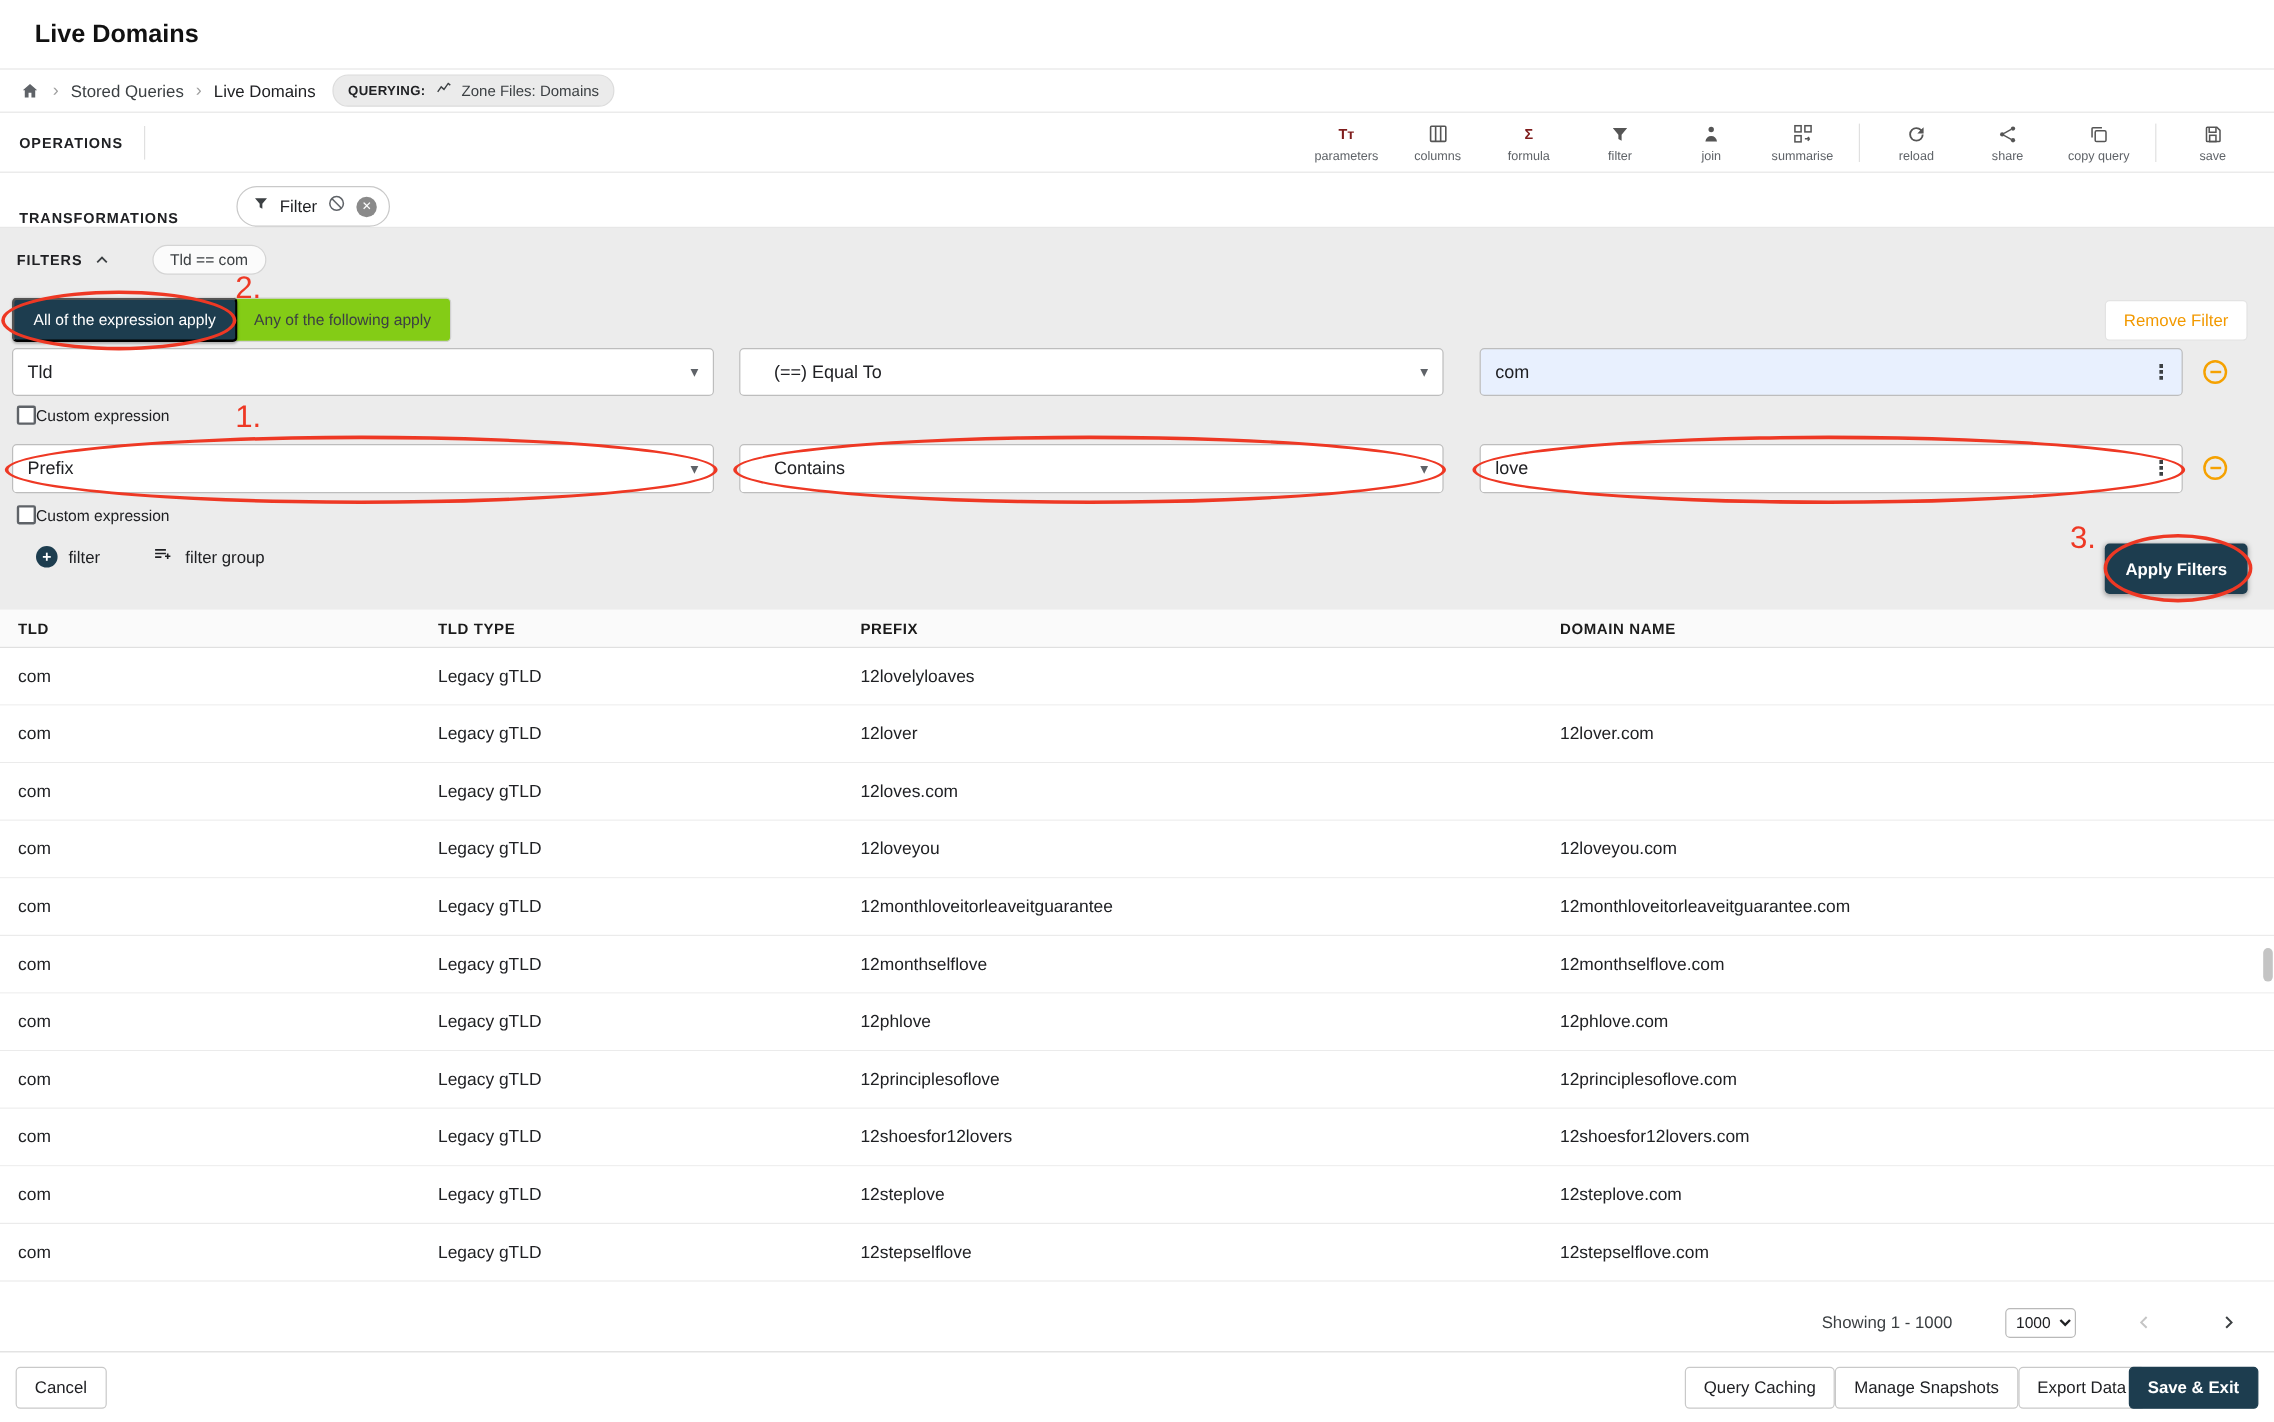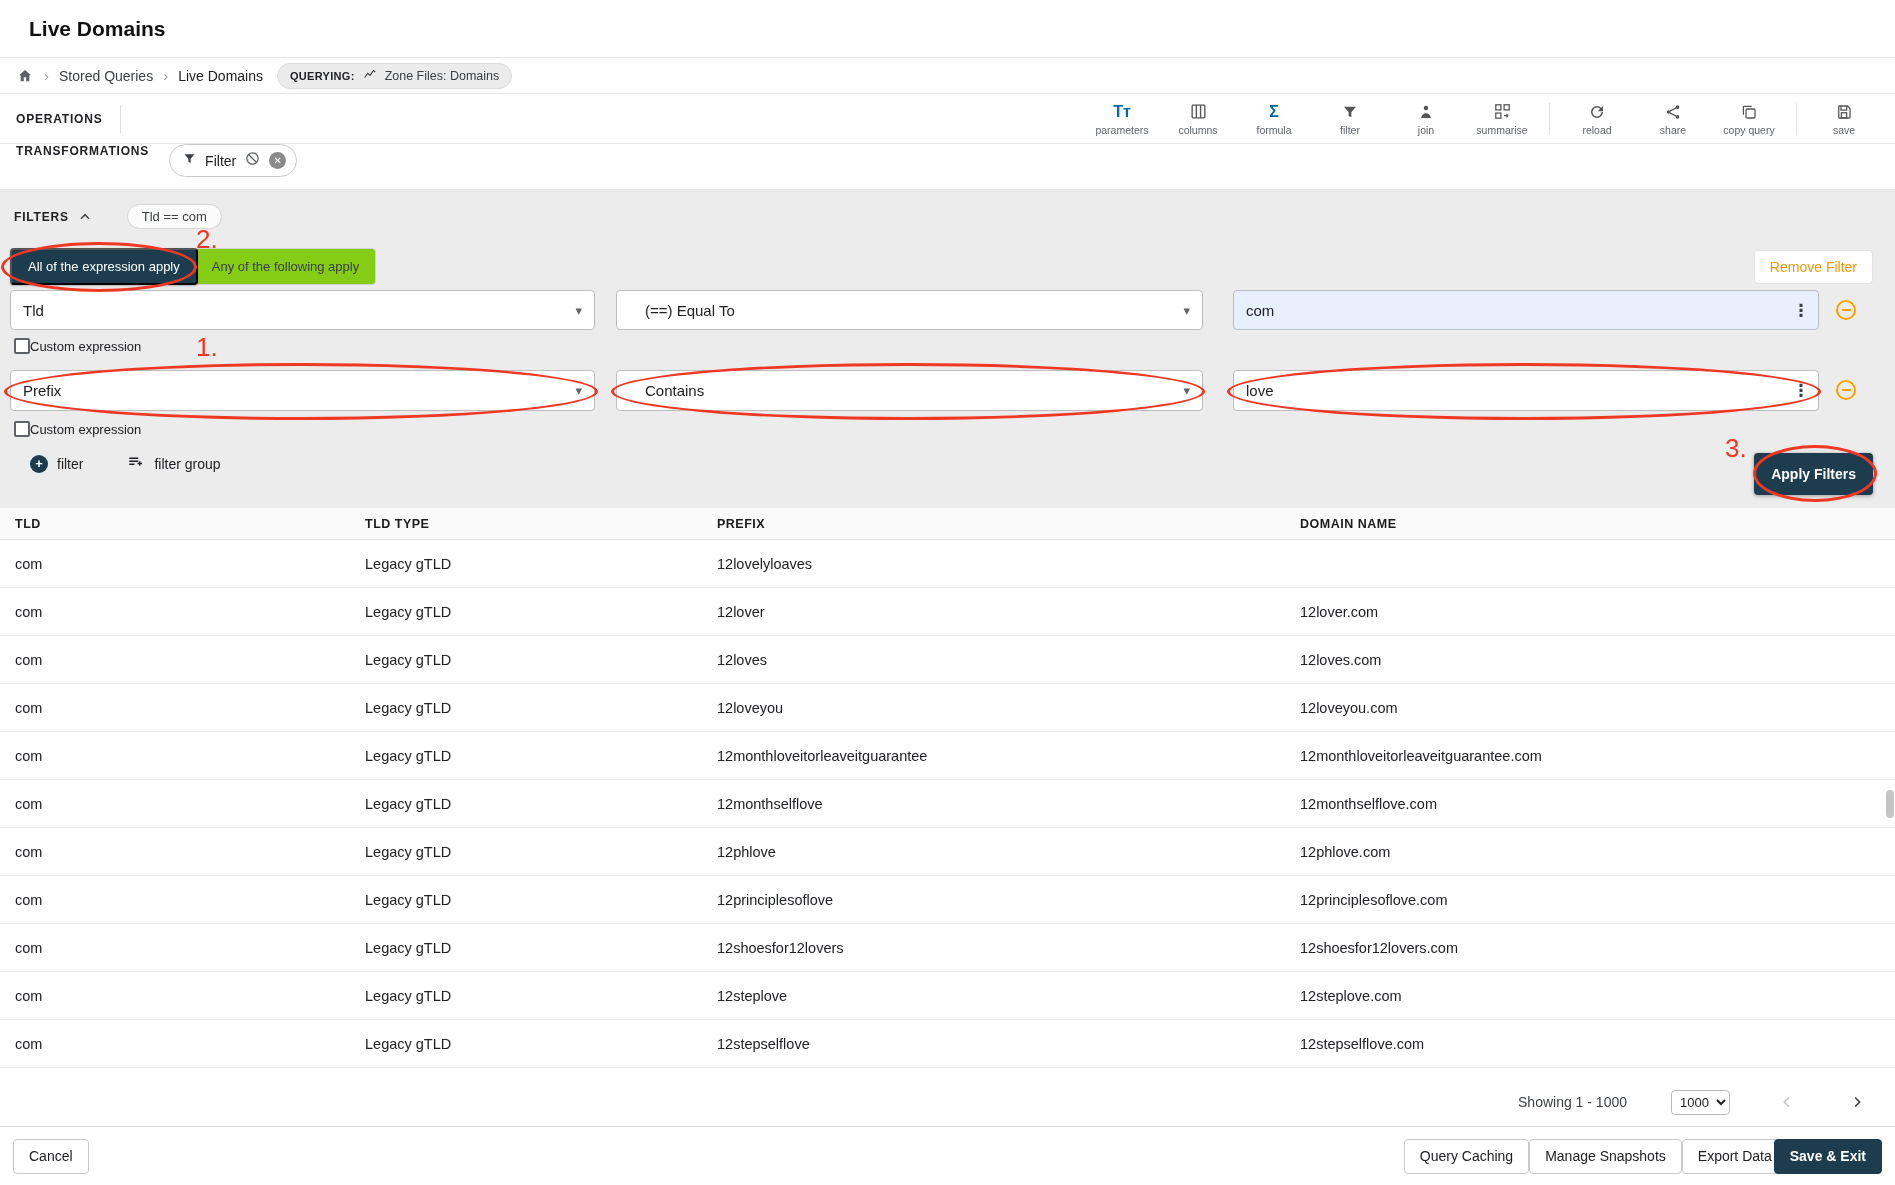--- a/index.html
+++ b/index.html
@@ -23,26 +23,26 @@
   .querying-value { font-size: 12.5px; color: #3c4043; }
 
   
   .operations-bar { height: 50px; border-bottom: 1px solid #e7e7e7; display: flex; align-items: center; padding: 0 16px; }
   .operations-label { font-size: 12px; font-weight: 700; letter-spacing: .8px; color: #202124;
     padding-right: 18px; border-right: 1px solid #e0e0e0; height: 28px; display: flex; align-items: center; }
   .tools { margin-left: auto; display: flex; align-items: center; gap: 6px; }
   .tool { min-width: 70px; display: flex; flex-direction: column; align-items: center; gap: 2px; cursor: pointer; padding: 2px 4px; }
   .tool-icon { height: 20px; display: flex; align-items: center; justify-content: center; color: #555; }
   .tool-icon svg { display: block; }
-  .tool-icon .glyph { font-size: 16px; font-weight: 700; color: #0369a1; line-height: 1; }
+  .tool-icon .glyph { font-size: 12px; font-weight: 700; color: #7f1d1d; line-height: 1; }
   .tool-label { font-size: 10.5px; color: #5f6368; white-space: nowrap; }
   .tool-divider { width: 1px; height: 32px; background: #e0e0e0; margin: 0 6px; }
 
   
-  .transformations-bar { height: 46px; border-bottom: 1px solid #e7e7e7; display: flex; align-items: flex-start; padding: 0 16px; gap: 20px; }
+  .transformations-bar { height: 46px; border-bottom: 1px solid #e7e7e7; display: flex; align-items: flex-end; padding: 0 16px; gap: 48px; }
   .transformations-label { font-size: 12px; font-weight: 700; letter-spacing: .8px; color: #202124; }
   .filter-chip { display: flex; align-items: center; gap: 8px; border: 1px solid #c9c9c9; border-radius: 17px;
     background: #fff; padding: 5px 10px 5px 12px; cursor: pointer; }
   .filter-chip-label { font-size: 14px; color: #202124; }
   .chip-close { width: 17px; height: 17px; border-radius: 50%; background: #8a8a8a; color: #fff; font-size: 10px;
     display: flex; align-items: center; justify-content: center; cursor: pointer; font-weight: 700; }
 
   
   .filter-panel { position: relative; height: 318px; background: #ececec; }
   .f-header { position: absolute; top: 14px; left: 14px; display: flex; align-items: center; }
@@ -358,21 +358,20 @@
   <div class="trow">
     <div class="tcell">com</div>
     <div class="tcell">Legacy gTLD</div>
     <div class="tcell">12lover</div>
     <div class="tcell">12lover.com</div>
   </div>
 
   <div class="trow">
     <div class="tcell">com</div>
     <div class="tcell">Legacy gTLD</div>
-    <div class="tcell">12loves</div>
     <div class="tcell">12loves.com</div>
   </div>
 
   <div class="trow">
     <div class="tcell">com</div>
     <div class="tcell">Legacy gTLD</div>
     <div class="tcell">12loveyou</div>
     <div class="tcell">12loveyou.com</div>
   </div>
 

